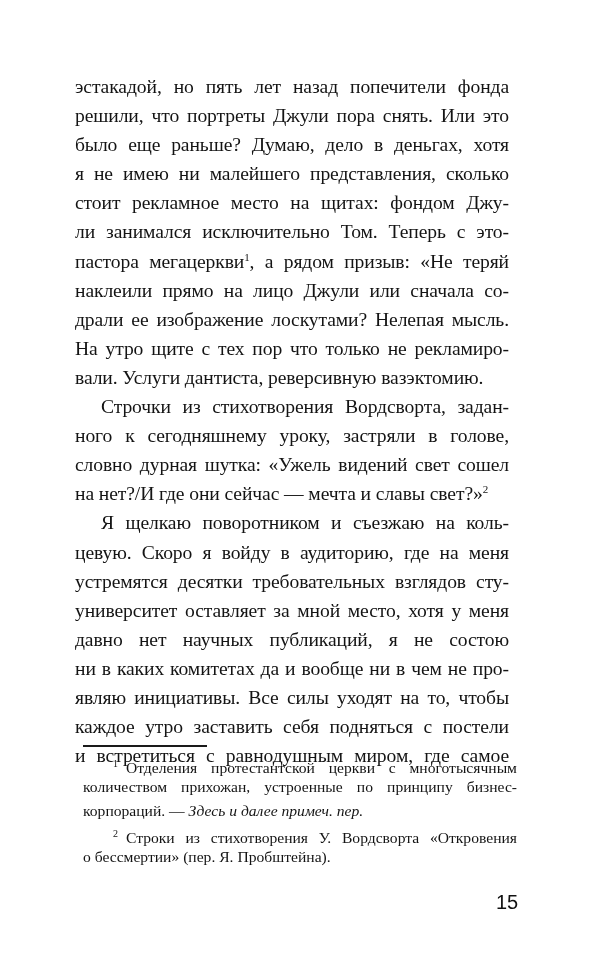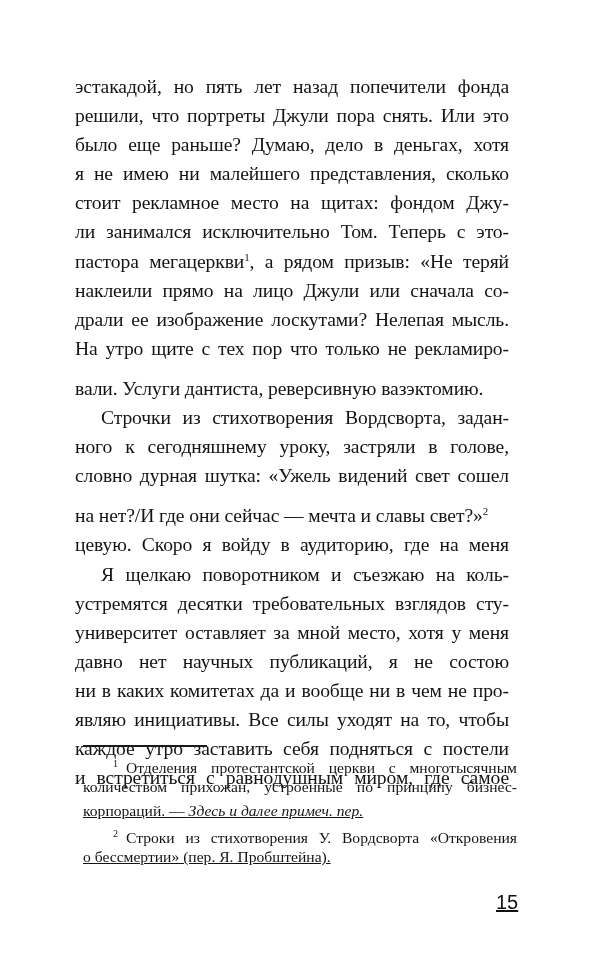--- a/index.html
+++ b/index.html
@@ -29,21 +29,20 @@
   .line {
     display: block;
     text-align: justify;
     text-align-last: justify;
     white-space: nowrap;
     height: 29.1px;
     overflow: visible;
   }
   .line.last {
     text-align-last: left;
-    margin-top: 11px;
   }
   .indent {
     padding-left: 26px;
   }
   .footnote-rule {
     position: absolute;
     left: 83px;
     top: 745px;
     width: 124px;
     height: 0;
@@ -57,42 +56,41 @@
     font-size: 15.6px;
     line-height: 21px;
   }
   .fn-line {
     display: block;
     white-space: nowrap;
     text-align: justify;
     text-align-last: justify;
     height: 23.3px;
   }
-  .fn-line.last { text-align-last: left; text-decoration: underline; }
+  .fn-line.last { text-align-last: left; }
   .fn-indent { padding-left: 30px; }
   .fn-mark {
     font-size: 10px;
     vertical-align: 6px;
     margin-right: 8px;
   }
   .sup {
     font-size: 11px;
     vertical-align: 7px;
     line-height: 0;
   }
   .italic { font-style: italic; }
   .page-number {
     position: absolute;
     left: 496px;
     top: 891px;
     font-family: "Liberation Sans", "DejaVu Sans", sans-serif;
     font-size: 20px;
     font-weight: normal;
     color: #111;
-    text-decoration: underline;
   }
 </style>
 </head>
 <body>
 
 <div class="page body-text">
 
   <div>
     <span class="line">эстакадой, но пять лет назад попечители фонда</span>
     <span class="line">решили, что портреты Джули пора снять. Или это</span>
@@ -108,22 +106,22 @@
   </div>
 
   <div>
     <span class="line indent">Строчки из стихотворения Вордсворта, задан-</span>
     <span class="line">ного к сегодняшнему уроку, застряли в голове,</span>
     <span class="line">словно дурная шутка: «Ужель видений свет сошел</span>
     <span class="line last"><span>на нет?/И где они сейчас — мечта и славы свет?»</span><span class="sup">2</span></span>
   </div>
 
   <div>
+    <span class="line indent">Я щелкаю поворотником и съезжаю на коль-</span>
     <span class="line">цевую. Скоро я войду в аудиторию, где на меня</span>
-    <span class="line indent">Я щелкаю поворотником и съезжаю на коль-</span>
     <span class="line">устремятся десятки требовательных взглядов сту-</span>
     <span class="line">университет оставляет за мной место, хотя у меня</span>
     <span class="line">давно нет научных публикаций, я не состою</span>
     <span class="line">ни в каких комитетах да и вообще ни в чем не про-</span>
     <span class="line">являю инициативы. Все силы уходят на то, чтобы</span>
     <span class="line">каждое утро заставить себя подняться с постели</span>
     <span class="line">и встретиться с равнодушным миром, где самое</span>
   </div>
 </div>
 

